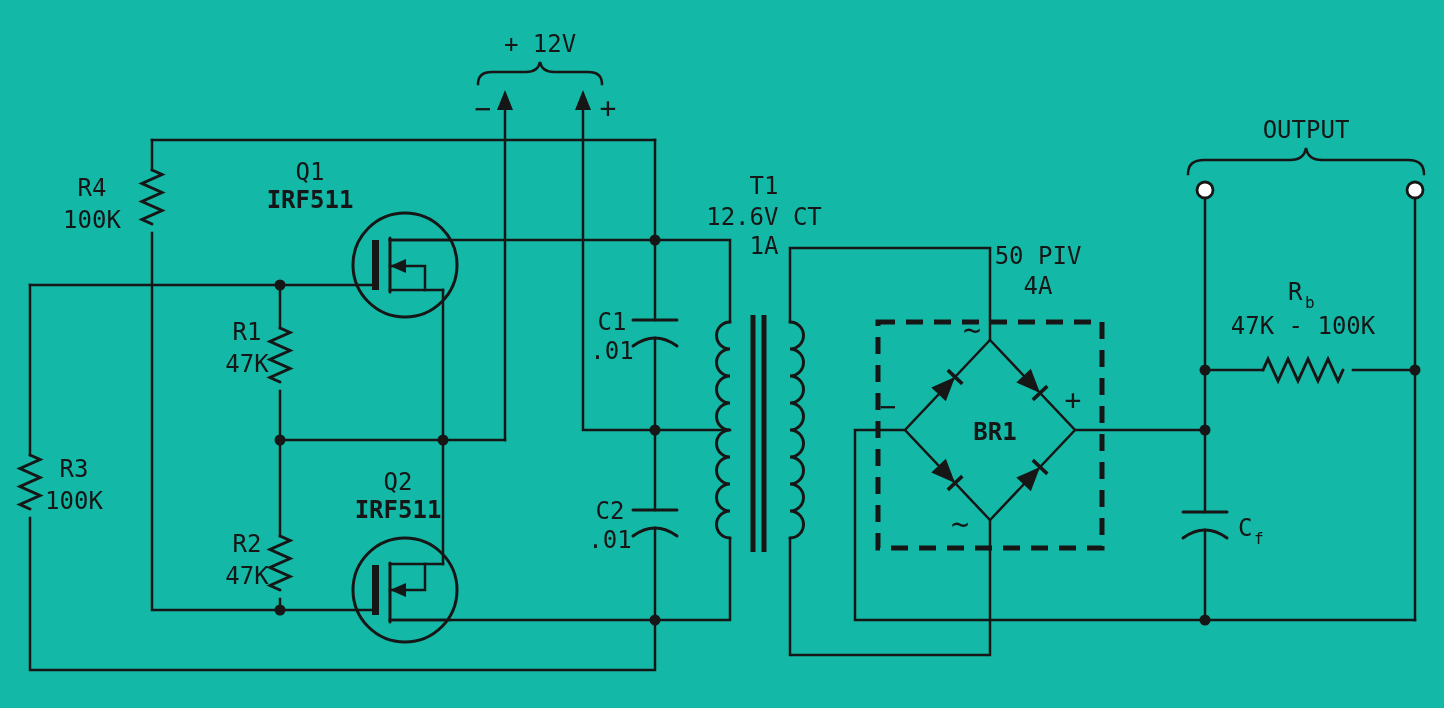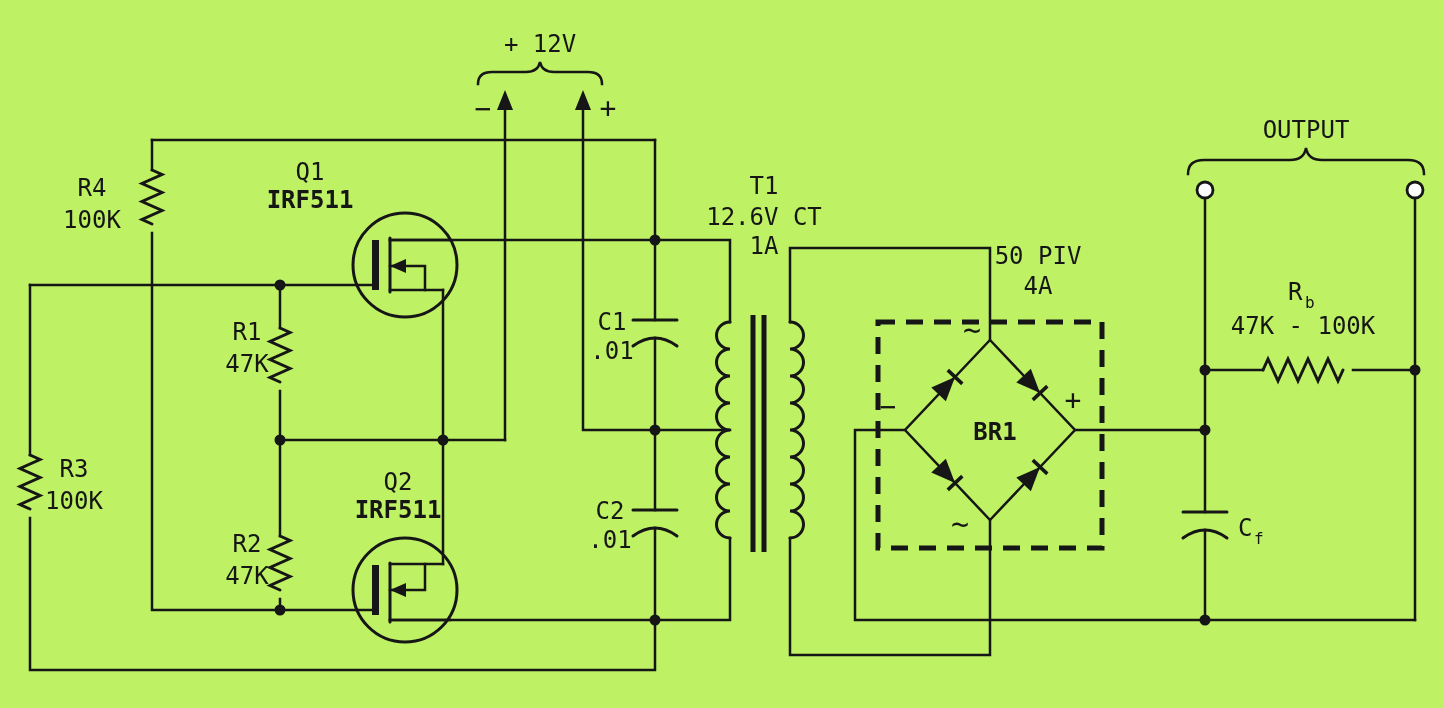--- a/index.html
+++ b/index.html
@@ -1,16 +1,16 @@
 <!DOCTYPE html>
 <html><head>
 <meta charset="utf-8">
 <style>
   html,body{margin:0;padding:0;background:#ffffff;}
-  .page{position:relative;width:1444px;height:708px;background:#bef264;overflow:hidden;}
+  .page{position:relative;width:1444px;height:708px;background:#14b8a6;overflow:hidden;}
   svg{display:block;}
   svg text{font-family:"DejaVu Sans Mono","Liberation Mono",monospace;fill:#161616;font-size:24px;}
   .wire{stroke:#161616;stroke-width:2.5;fill:none;stroke-linecap:square;}
   .sym{stroke:#161616;stroke-width:3;fill:none;stroke-linecap:round;}
   .thick{stroke:#161616;stroke-width:5;fill:none;}
   .fillink{fill:#161616;stroke:none;}
   .bold{font-weight:bold;}
   .small{font-size:16px;}
   .sign{font-size:28px;}
   .tilde{font-size:30px;}

